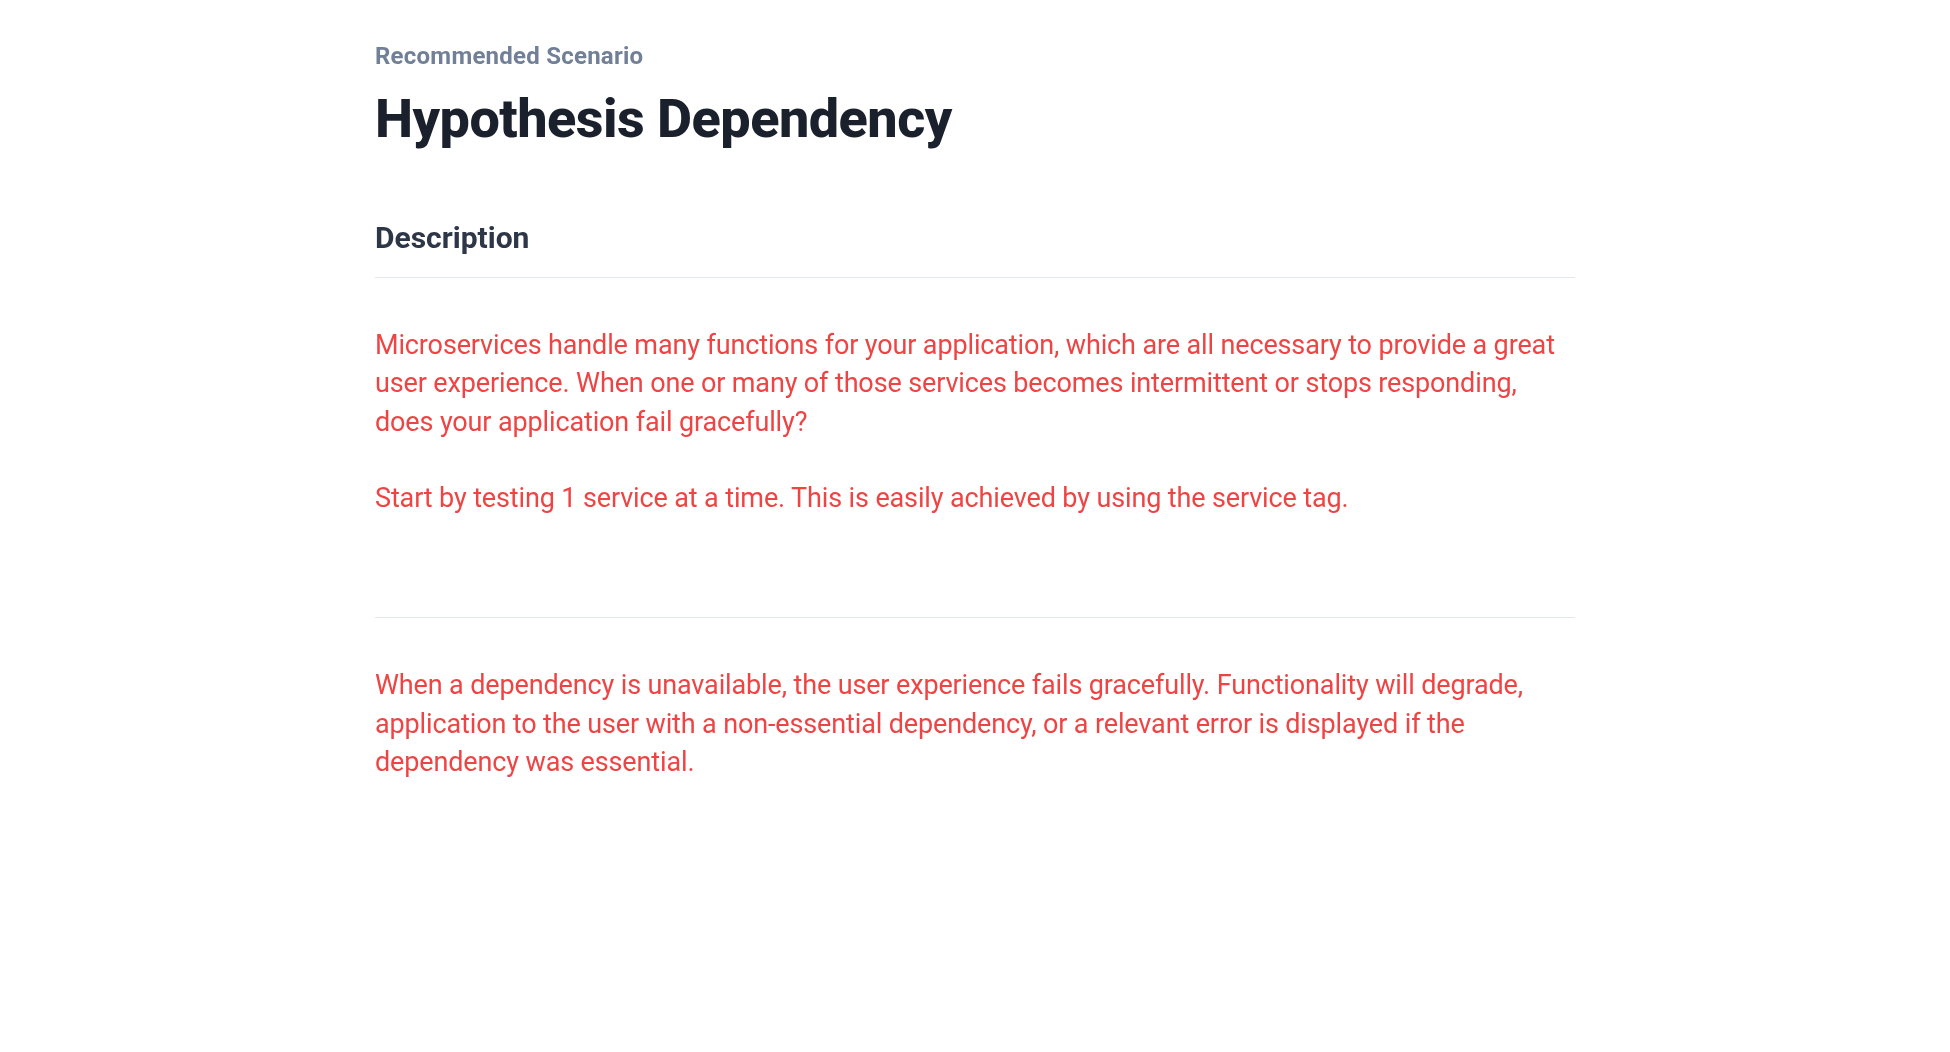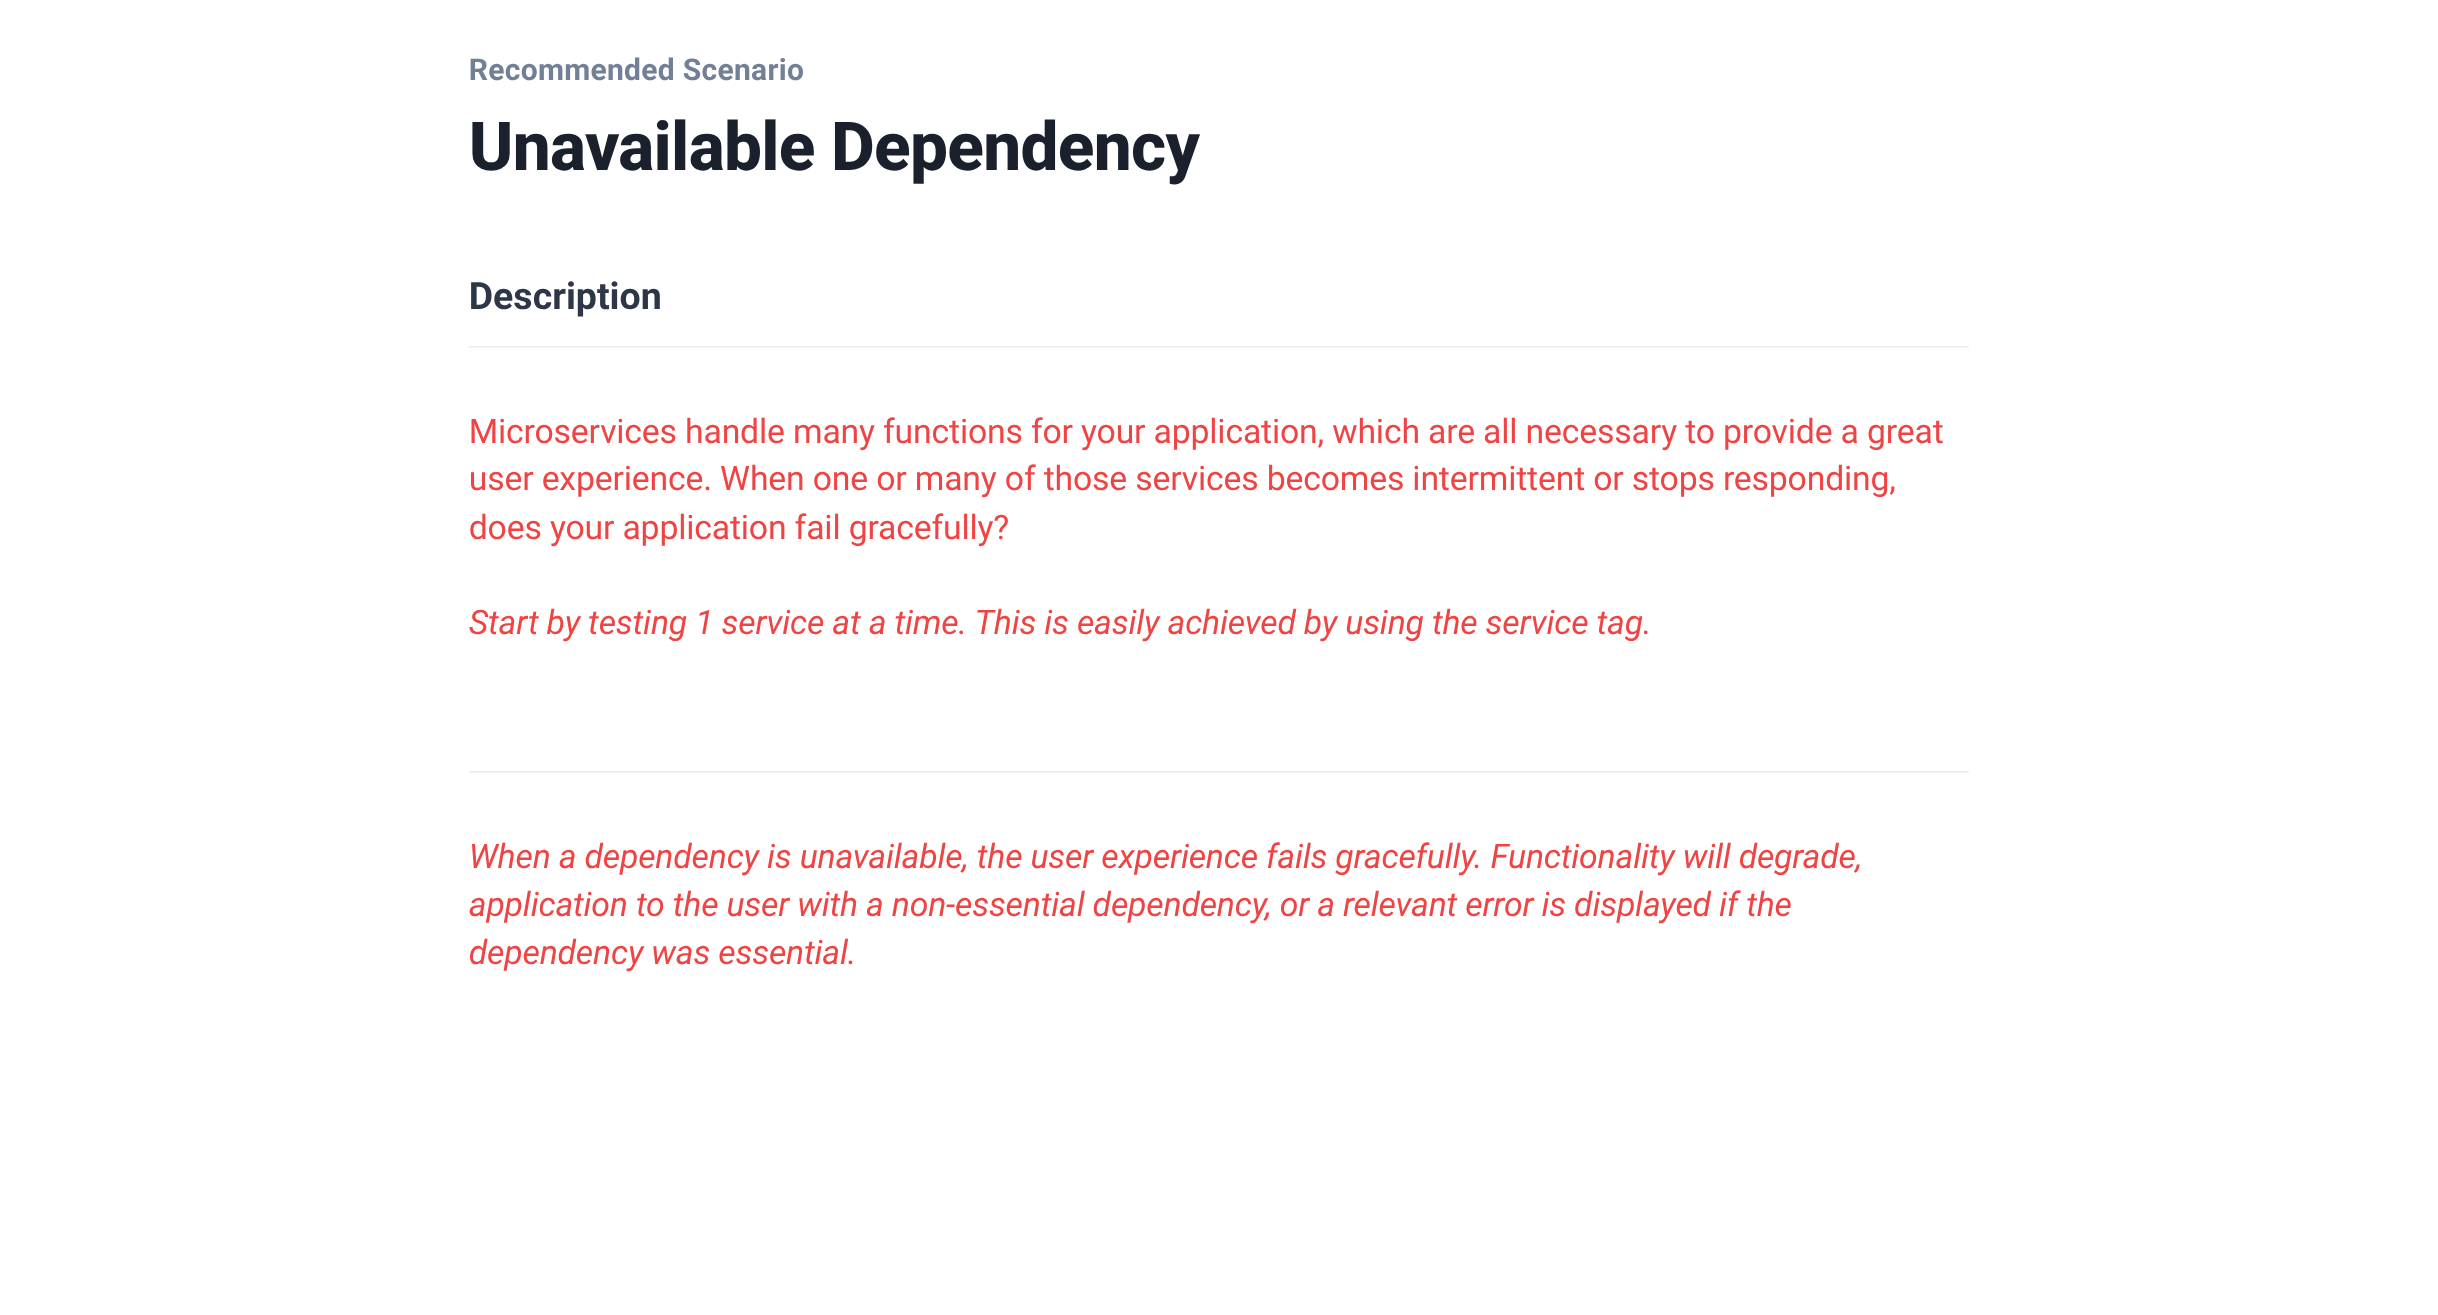--- a/index.html
+++ b/index.html
@@ -47,35 +47,34 @@
     .body-text {
       color: #ef4444;
       font-size: 27px;
       font-weight: 400;
       line-height: 1.42;
       margin-bottom: 38px;
       letter-spacing: -0.005em;
     }
     .body-text:last-of-type {
       margin-bottom: 0;
-      font-style: italic;
     }
     .section {
       margin-bottom: 100px;
     }
     .section:last-child {
       margin-bottom: 0;
     }
   </style>
 </head>
 <body>
 
 <div class="container">
   <div class="eyebrow">Recommended Scenario</div>
-  <h1 class="title">Unavailable Dependency</h1>
+  <h1 class="title">Hypothesis Dependency</h1>
 
   <div class="section">
     <h2 class="section-heading">Description</h2>
     <hr class="divider">
     <p class="body-text">Microservices handle many functions for your application, which are all necessary to provide a great user experience. When one or many of those services becomes intermittent or stops responding, does your application fail gracefully?</p>
     <p class="body-text">Start by testing 1 service at a time. This is easily achieved by using the service tag.</p>
   </div>
 
   <div class="section">
     <hr class="divider">

